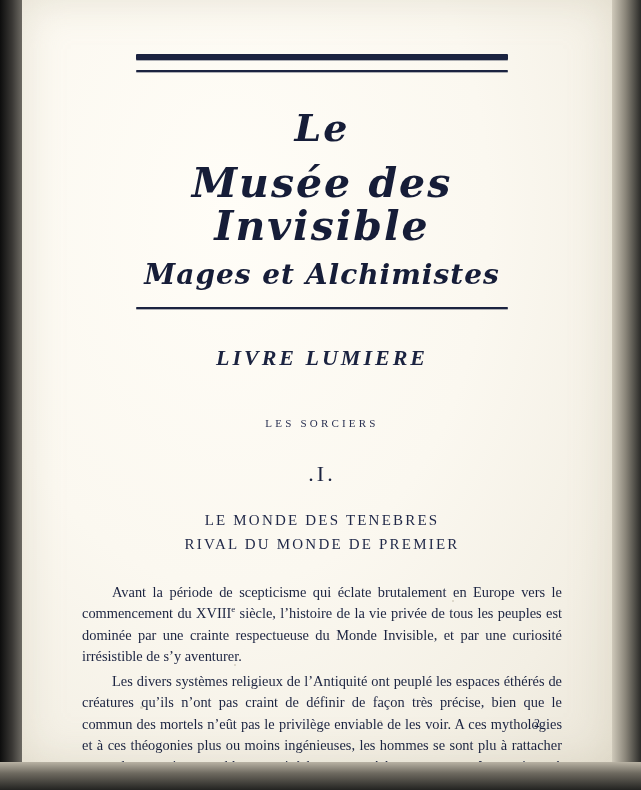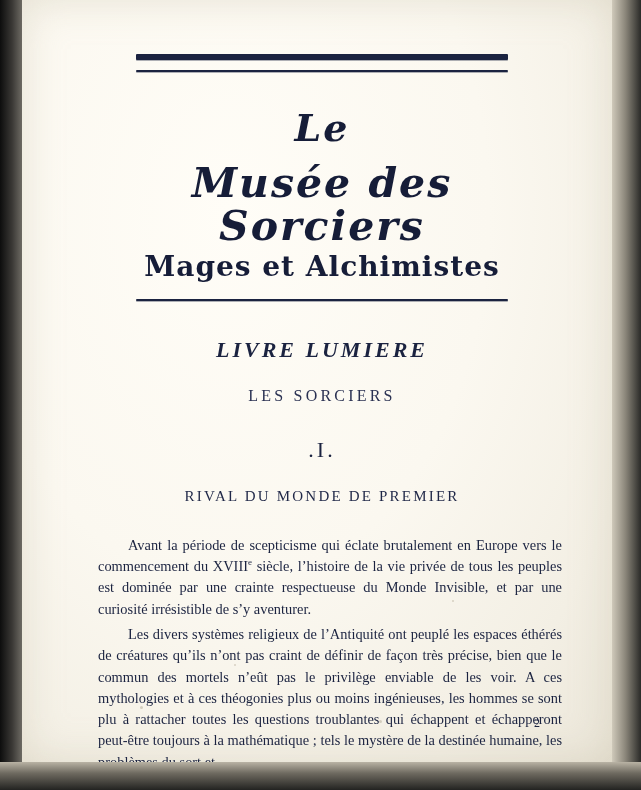--- a/index.html
+++ b/index.html
@@ -93,37 +93,38 @@
     font-style: italic;
   }
   .title-main {
     font-size: 41px;
     margin-top: 14px;
     letter-spacing: 2px;
     font-style: italic;
   }
   .title-sub {
     font-size: 28px;
-    margin-top: 4px;
+    margin-top: 12px;
     letter-spacing: 1px;
+    font-style: italic;
   }
 
   .livre {
     font-size: 22px;
     font-style: italic;
     font-weight: 700;
     letter-spacing: 3px;
     margin-top: 36px;
     color: #1b2340;
   }
 
   .les-sorciers {
-    font-size: 16px;
+    font-size: 11px;
     letter-spacing: 3.2px;
-    margin-top: 24px;
+    margin-top: 46px;
     color: #2a3152;
   }
 
   .chapter-num {
     font-size: 22px;
     letter-spacing: 3px;
     margin-top: 32px;
     color: #1b2340;
   }
 
@@ -138,21 +139,21 @@
   .body {
     text-align: justify;
     font-size: 14.4px;
     line-height: 1.48;
     color: #1b2340;
     margin-top: 26px;
     -webkit-hyphens: none;
     hyphens: none;
   }
   .body p {
-    margin: 0 0 0 16px;
+    margin: 0 0 0 0;
     text-indent: 30px;
   }
   .body p + p { margin-top: 4px; }
   .body .sup { font-size: 9px; vertical-align: super; }
 
   .folio {
     position: absolute;
     right: 22px;
     top: 662px;
     font-size: 12px;
@@ -180,33 +181,34 @@
     <div class="speck" style="left:430px;top:600px;width:2px;height:2px;"></div>
     <div class="speck" style="left:212px;top:664px;width:2px;height:2px;"></div>
 
     <div id="content">
 
       <div class="rule"></div>
       <div class="rule thin"></div>
 
       <div class="blackletter title-le">Le</div>
 
-      <div class="blackletter title-main">Musée des Sorciers</div>
+      <div class="blackletter title-main">Musée des Invisible</div>
 
       <div class="blackletter title-sub">Mages et Alchimistes</div>
 
       <div class="rule thin" style="width:372px;margin-top:18px;"></div>
 
       <div class="livre">LIVRE LUMIERE</div>
 
       <div class="les-sorciers">LES SORCIERS</div>
 
       <div class="chapter-num">.I.</div>
 
       <div class="chapter-title">
+        <div>LE MONDE DES TENEBRES</div>
         <div>RIVAL DU MONDE DE PREMIER</div>
       </div>
 
       <div class="body">
         <p><span>Avant la période de scepticisme qui éclate brutalement en Europe vers le commencement du XVIII</span><span class="sup">e</span><span> siècle, l’histoire de la vie privée de tous les peuples est dominée par une crainte respectueuse du Monde Invisible, et par une curiosité irrésistible de s’y aventurer.</span></p>
         <p>Les divers systèmes religieux de l’Antiquité ont peuplé les espaces éthérés de créatures qu’ils n’ont pas craint de définir de façon très précise, bien que le commun des mortels n’eût pas le privilège enviable de les voir. A ces mythologies et à ces théogonies plus ou moins ingénieuses, les hommes se sont plu à rattacher toutes les questions troublantes qui échappent et échapperont peut-être toujours à la mathématique ; tels le mystère de la destinée humaine, les problèmes du sort et</p>
       </div>
 
       <div class="folio">2</div>
 

